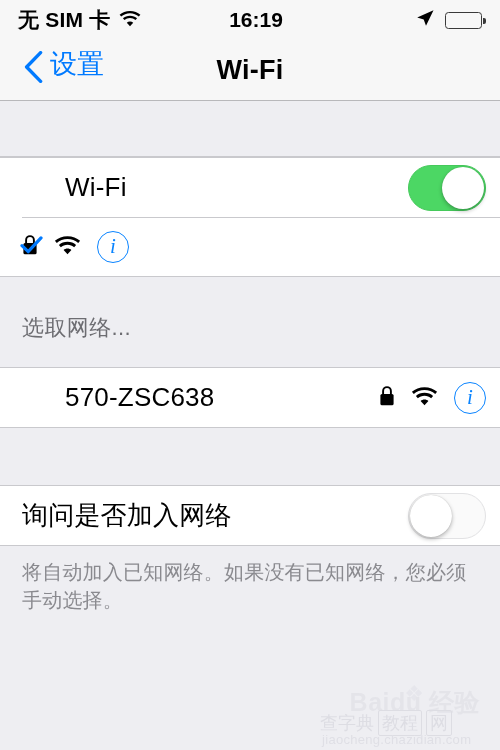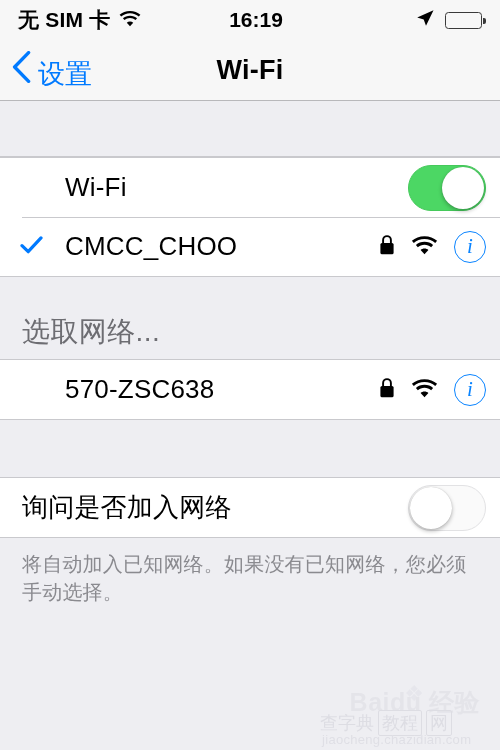--- a/index.html
+++ b/index.html
@@ -87,23 +87,23 @@
   .navbar {
     height: 60px;
     background: #f7f7f7;
     border-bottom: 1px solid #b8b8bb;
     position: relative;
     display: flex;
     align-items: center;
   }
   .nav-back {
     display: flex;
-    align-items: flex-end;
+    align-items: flex-start;
     gap: 7px;
-    padding-left: 12px;
+    padding-left: 24px;
     color: #007aff;
     font-size: 27px;
     cursor: pointer;
     z-index: 2;
   }
   .nav-back-label { line-height: 1; padding-bottom: 2px; }
   .nav-title {
     position: absolute;
     left: 0; right: 0;
     text-align: center;
@@ -157,22 +157,22 @@
   .check {
     position: absolute;
     left: 20px;
     top: 50%;
     transform: translateY(-50%);
   }
 
   
   .section-header {
     background: #eeeef2;
-    padding: 36px 0 8px 22px;
-    font-size: 28px;
+    padding: 36px 0 24px 22px;
+    font-size: 22px;
     color: #6d6d72;
     letter-spacing: 0.4px;
     border-bottom: 1px solid #c9c9cd;
   }
 
   
   .footer-note {
     padding: 14px 22px 0 22px;
     font-size: 20px;
     line-height: 1.42;
@@ -337,21 +337,20 @@
         <span class="knob"></span>
       </span>
     </div>
 
     <div class="row">
       <span class="check">
         <svg width="23" height="19" viewBox="0 0 23 19">
           <path d="M2 10.2 L8.2 16.2 L21 2.4" stroke="#007aff" stroke-width="3.2" fill="none" stroke-linecap="round" stroke-linejoin="round"></path>
         </svg>
       </span>
-      <span class="row-label indent">CMCC_CHOO</span>
       <span class="row-accessories">
         <span class="icon-lock">
           <svg width="16" height="21" viewBox="0 0 16 21">
             <path d="M4.1 9.2 V6.0 a3.9 3.9 0 0 1 7.8 0 V9.2" stroke="#000" stroke-width="1.9" fill="none"></path>
             <rect x="1.4" y="9.0" width="13.2" height="11.3" rx="1.6" fill="#000"></rect>
           </svg>
         </span>
         <span class="icon-wifi">
           <svg width="27" height="20" viewBox="0 0 27 20">
             <path d="M13.5 4.0c4.1 0 7.9 1.5 10.7 4.0l1.9-2.2C22.9 2.85 18.4 1.15 13.5 1.15S4.1 2.85.9 5.8l1.9 2.2C5.6 5.5 9.4 4.0 13.5 4.0z" fill="#000"></path>

